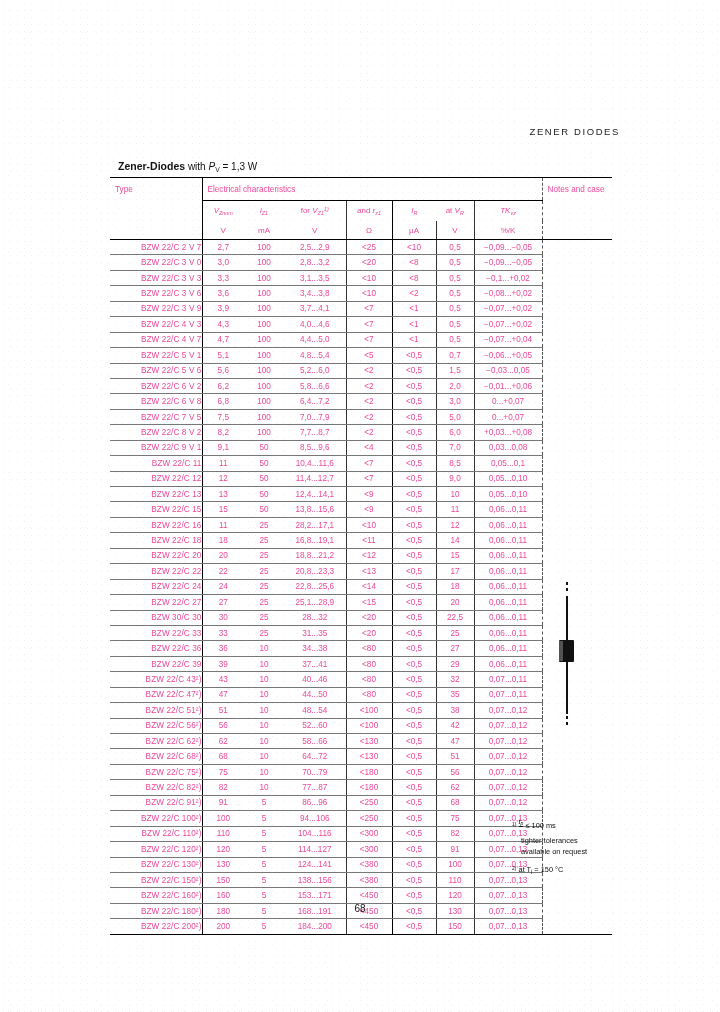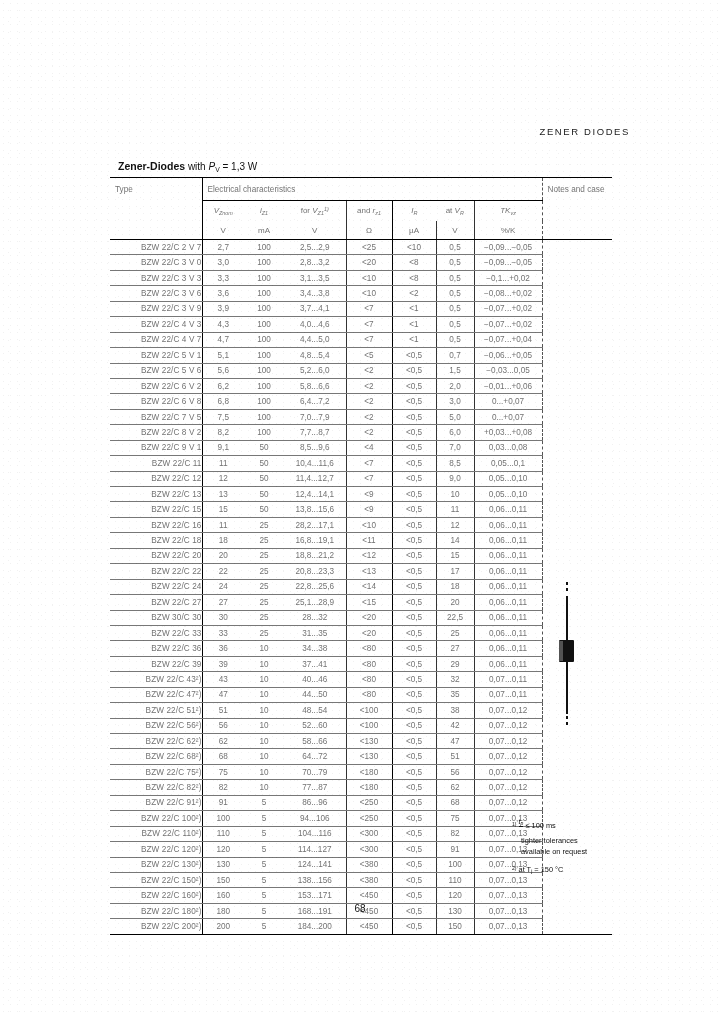--- a/index.html
+++ b/index.html
@@ -13,21 +13,21 @@
   #page {
     position: relative;
     width: 720px;
     height: 1012px;
     background: #ffffff;
     overflow: hidden;
   }
   
   #running-head {
     position: absolute;
-    right: 90px;
+    right: 100px;
     top: 126px;
     font-size: 9.5px;
     letter-spacing: 1.6px;
     color: #1a1a1a;
     font-family: "Liberation Sans", sans-serif;
   }
   
   #caption {
     position: absolute;
     left: 118px;
@@ -58,21 +58,21 @@
     left: 110px;
     top: 177px;
     width: 502px;
     border-top: 1.6px solid #000;
     border-bottom: 1.6px solid #000;
   }
   table.datasheet {
     border-collapse: collapse;
     width: 502px;
     table-layout: fixed;
-    color: #737373;
+    color: #ec4899;
   }
   table.datasheet td, table.datasheet th {
     padding: 0;
     margin: 0;
     font-weight: normal;
     vertical-align: middle;
   }
   
   .hdr-group {
     height: 22px;

